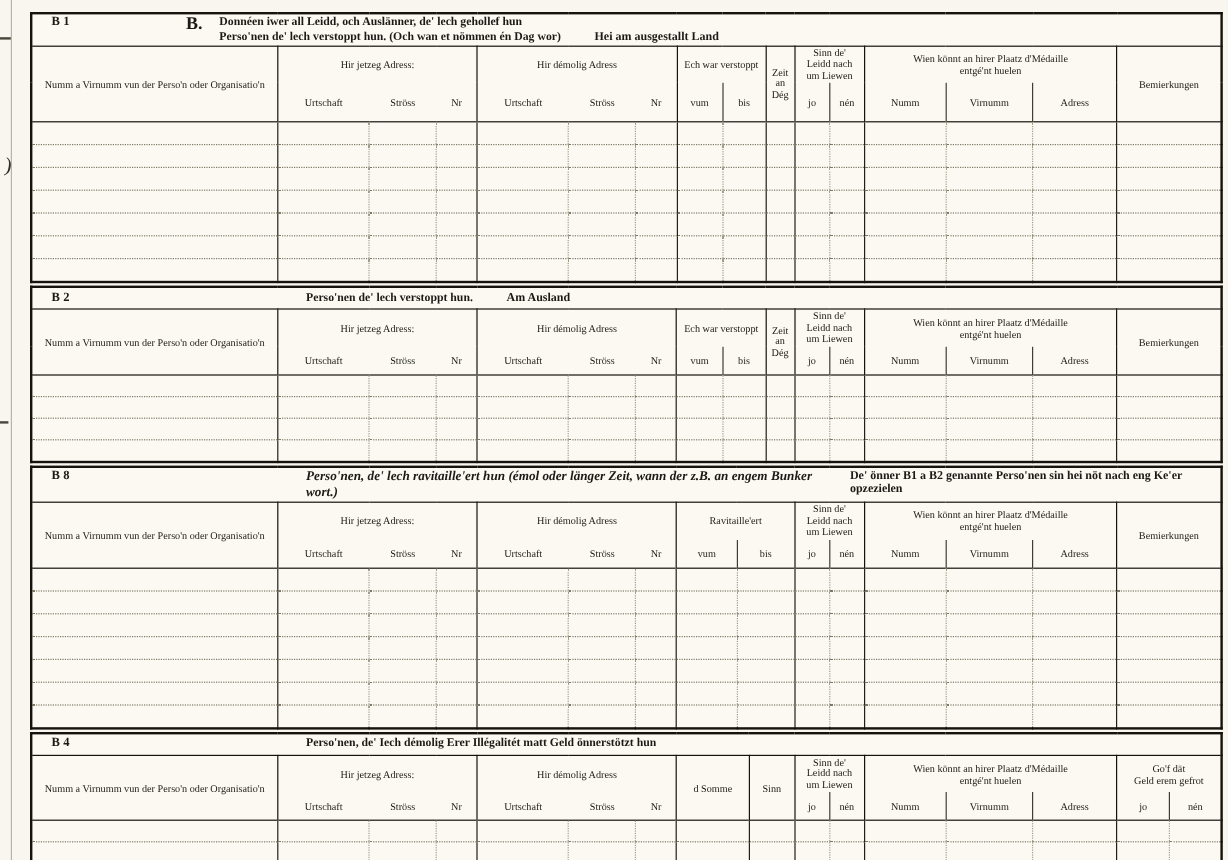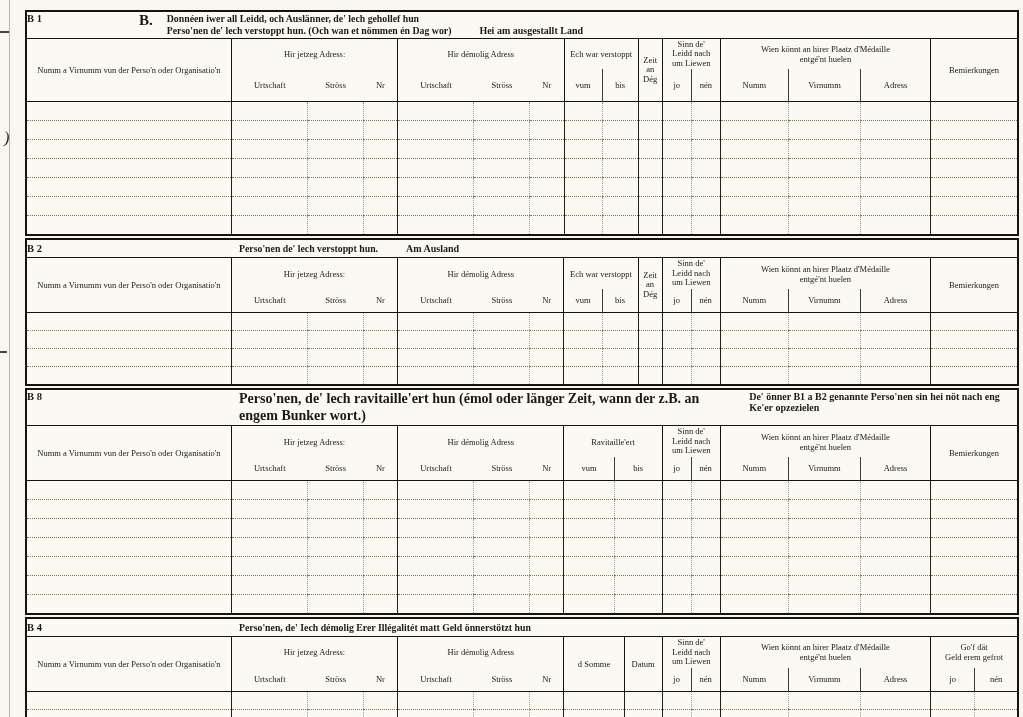--- a/index.html
+++ b/index.html
@@ -17,28 +17,28 @@
   .pen-mark{position:absolute;left:4px;top:128px;font-size:17px;color:#2c2a24;transform:rotate(9deg);}
 
   .form{position:absolute;left:25px;top:10px;width:994px;}
   table.sec{
     border-collapse:collapse;table-layout:fixed;width:994px;
     background:#fbf9f2;border:2px solid #15130e;
   }
   table.sec + table.sec{margin-top:2px;}
 
   
-  td.title-cell{border-bottom:1px solid #15130e;vertical-align:middle;padding:1px 4px 1px 0;}
+  td.title-cell{border-bottom:1px solid #15130e;vertical-align:middle;padding:1px 4px 1px 16px;}
   .t1 td.title-cell{height:18px;}
   .t2 td.title-cell,.t3 td.title-cell,.t4 td.title-cell,.t5 td.title-cell{height:15px;}
   .title-flex{display:flex;align-items:flex-start;}
   .sec-label{font-weight:bold;font-size:10.5px;width:112px;flex:0 0 auto;}
   .big-letter{font-weight:bold;font-size:15px;line-height:1;margin-right:14px;flex:0 0 auto;}
   .title-text{font-weight:bold;font-size:9.8px;line-height:1.2;}
-  .t3 .title-text{font-size:14px;}
+  .t3 .title-text{font-size:11px;font-style:italic;}
   .title-right{font-weight:bold;font-size:10px;margin-left:28px;}
   .off1{margin-left:100px;}
   .off2{margin-left:112px;}
 
   
   tr.hg td, tr.hs td{
     font-size:8.5px;text-align:center;padding:1px 2px;vertical-align:middle;
     font-weight:normal;
   }
   .t1 tr.hg td{height:28px;} .t1 tr.hs td{height:30px;}
@@ -607,21 +607,21 @@
             <span class="sec-label">B 4</span>
             <span class="title-text off1">Perso'nen, de' Iech démolig Erer Illégalitét matt Geld önnerstötzt hun</span>
           </div>
         </td>
       </tr>
       <tr class="hg">
         <td class="name-h" rowspan="2">Numm a Virnumm vun der Perso'n oder Organisatio'n</td>
         <td class="maj" colspan="3">Hir jetzeg Adress:</td>
         <td class="maj" colspan="3">Hir démolig Adress</td>
         <td class="maj rsc" rowspan="2">d Somme</td>
-        <td class="maj rsc" rowspan="2">Datum</td>
+        <td class="maj rsc" rowspan="2">Sinn</td>
         <td class="maj sinn pre" colspan="2">Sinn de'
 Leidd nach
 um Liewen</td>
         <td class="maj pre" colspan="3">Wien könnt an hirer Plaatz d'Médaille
 entgé'nt huelen</td>
         <td class="maj pre" colspan="2">Go'f dät
 Geld erem gefrot</td>
       </tr>
       <tr class="hs">
         <td class="maj">Urtschaft</td>

